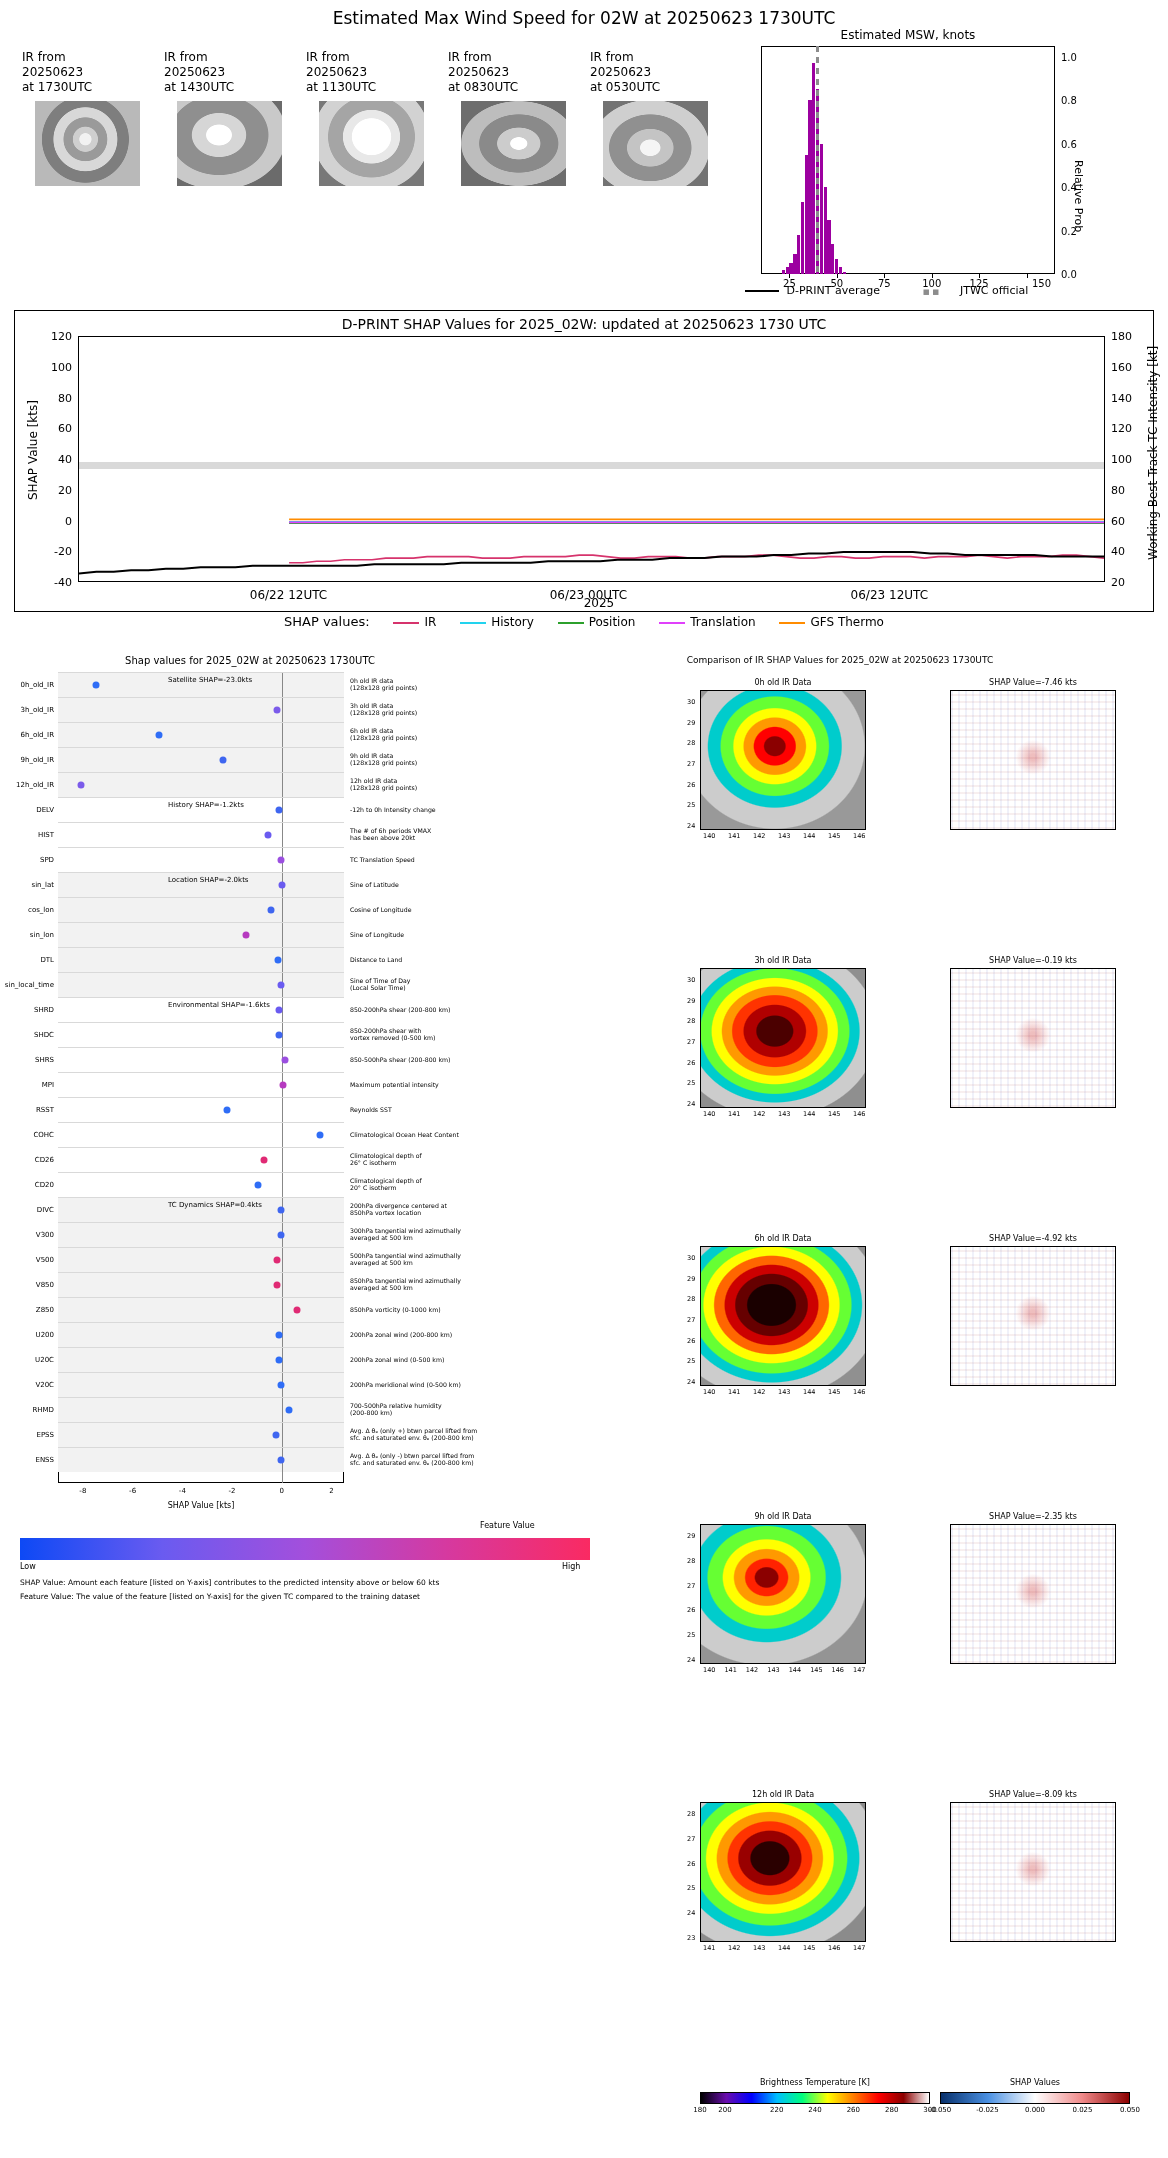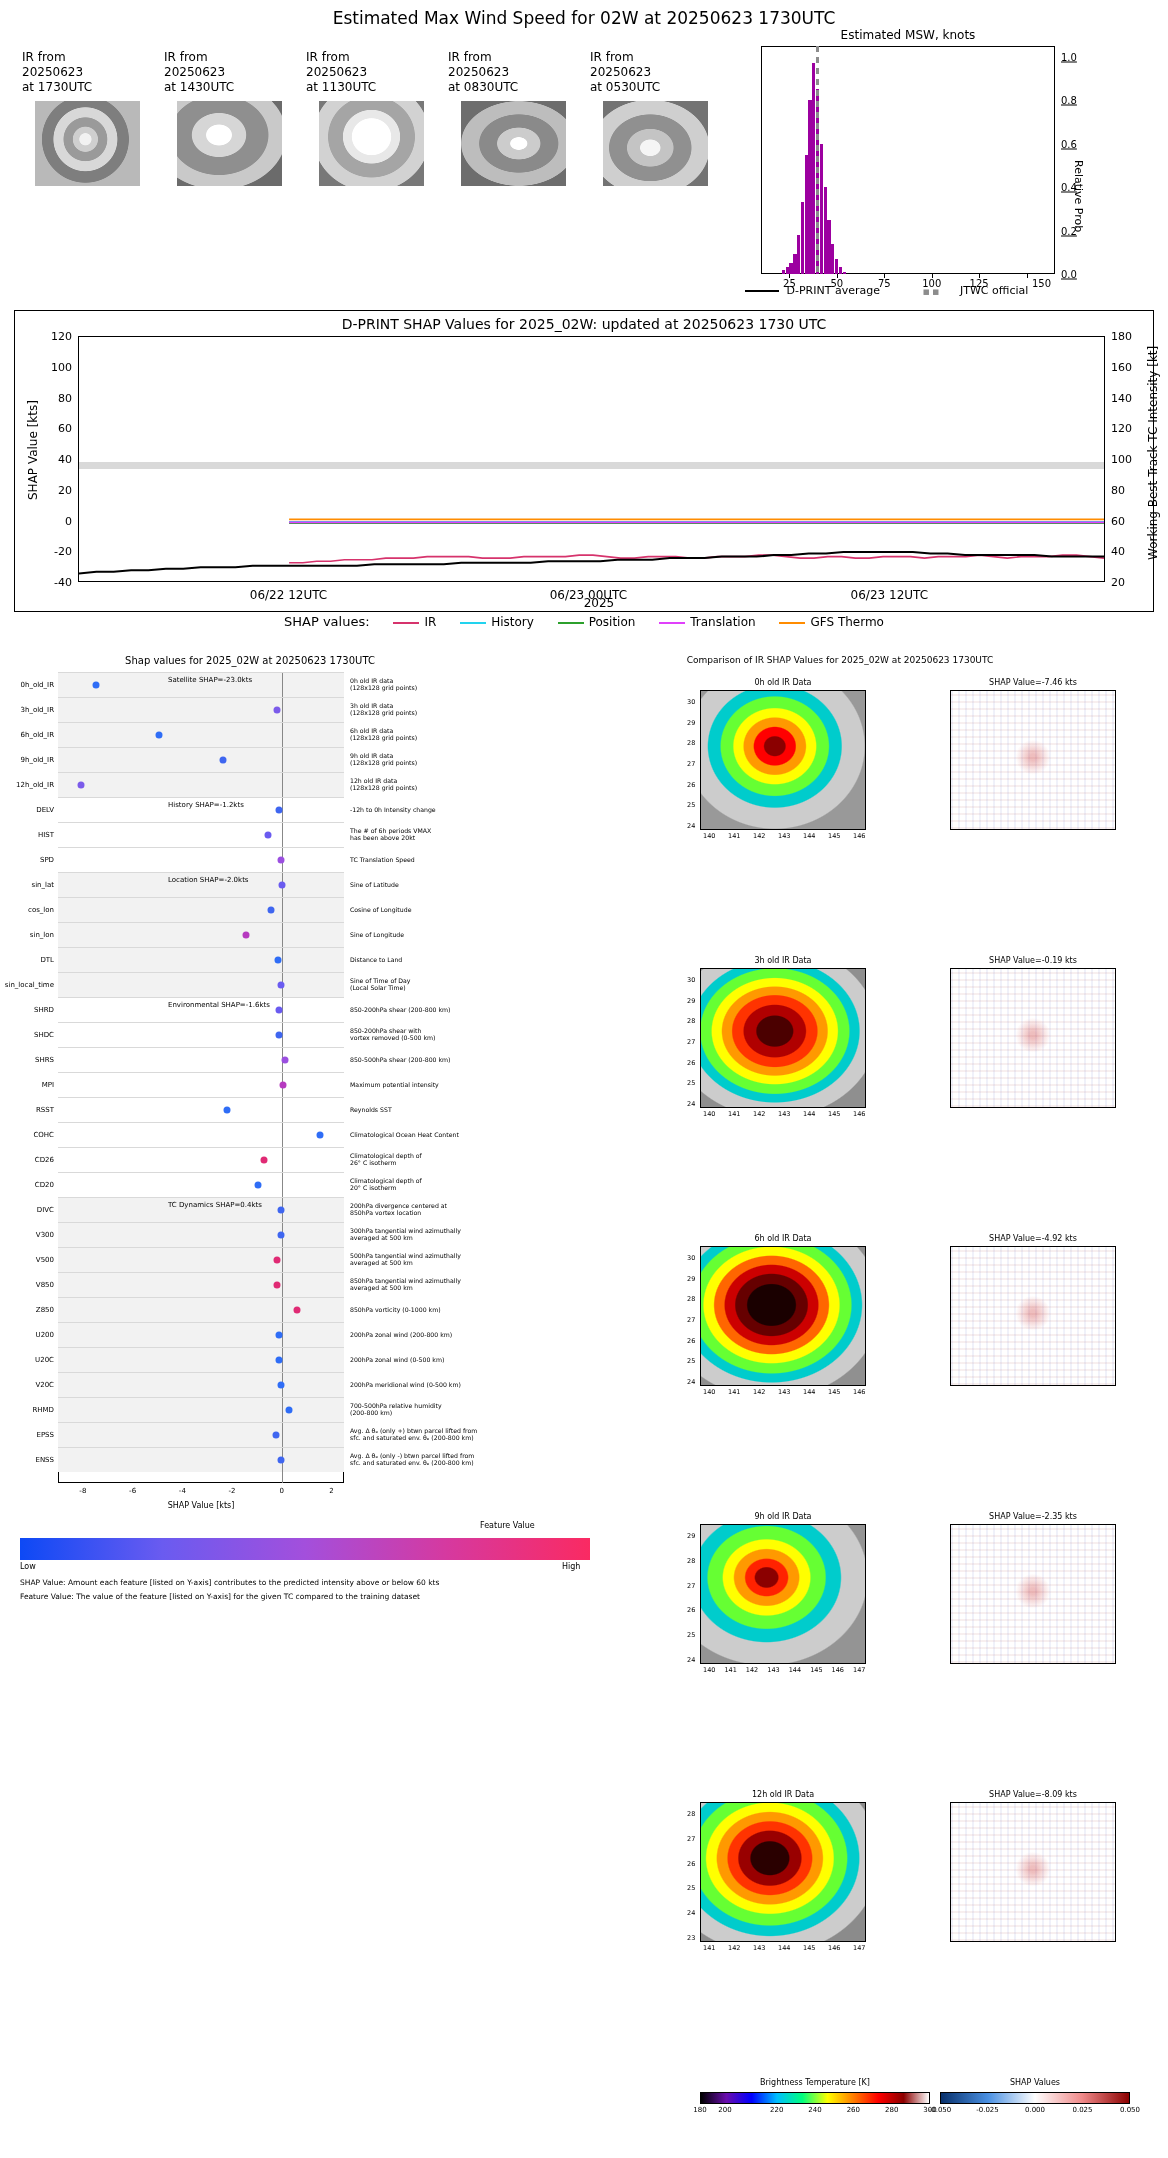--- a/index.html
+++ b/index.html
@@ -27,21 +27,21 @@
      #767676;}
   .tex5{background:
      radial-gradient(ellipse at 45% 55%, #f5f5f5 0 12%, #c4c4c4 13% 28%, #909090 29% 50%, #cfcfcf 51% 72%, #737373 73% 100%),
      #7c7c7c;}
   #hist-title{left:761px;top:28px;width:294px;text-align:center;font-size:12px;}
   #hist-axes{position:absolute;left:761px;top:46px;width:294px;height:228px;border:1px solid #000;box-sizing:border-box;}
   .hbar{position:absolute;bottom:0;background:#9c00a0;}
   .jtwc-line{position:absolute;top:0;bottom:0;width:3px;
      background:repeating-linear-gradient(to bottom,#8c8c8c 0 6px,transparent 6px 11px);}
   .hx-tick{position:absolute;font-size:10px;transform:translateX(-50%);}
-  .hy-tick{position:absolute;font-size:10px;transform:translateY(-50%);text-decoration:underline;}
+  .hy-tick{position:absolute;font-size:10px;transform:translateY(-50%);}
   #hist-ylabel{position:absolute;left:1085px;top:160px;font-size:11px;transform:rotate(90deg);transform-origin:left top;white-space:nowrap;}
   
   #hist-legend{position:absolute;left:745px;top:284px;width:330px;font-size:11px;}
   
   #ts-box{left:14px;top:310px;width:1140px;height:302px;border:1px solid #000;box-sizing:border-box;}
   #ts-title{left:14px;top:316px;width:1140px;text-align:center;font-size:14px;}
   #ts-plot{left:78px;top:336px;width:1027px;height:246px;border:1px solid #000;box-sizing:border-box;overflow:hidden;}
   .ts-ytick{position:absolute;font-size:11px;transform:translateY(-50%);text-align:right;width:34px;}
   .ts-y2tick{position:absolute;font-size:11px;transform:translateY(-50%);width:34px;}
   .ts-xtick{position:absolute;font-size:12px;transform:translateX(-50%);}

